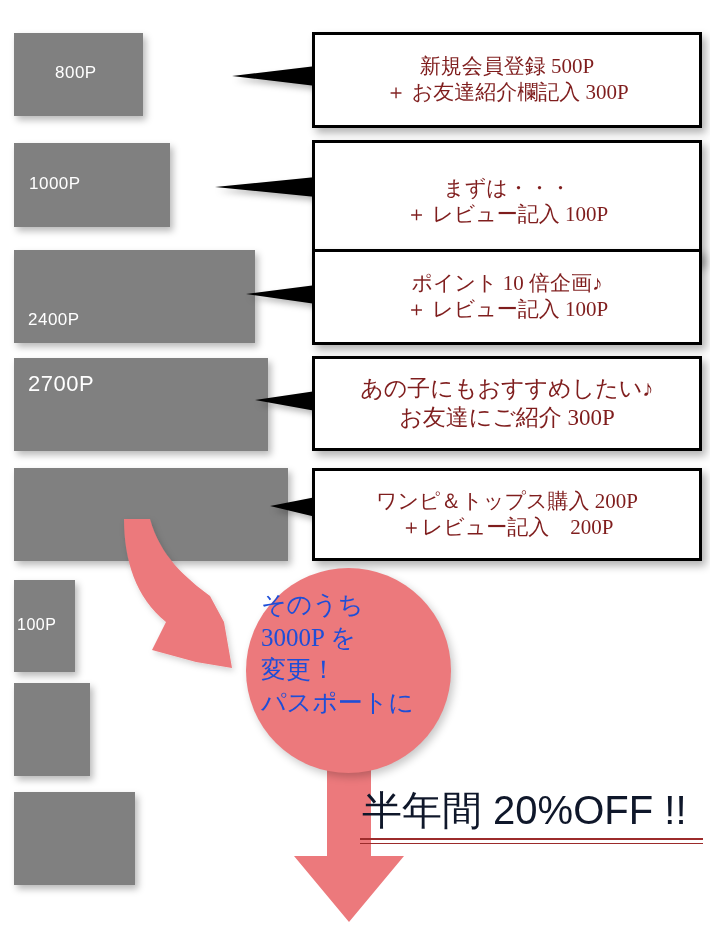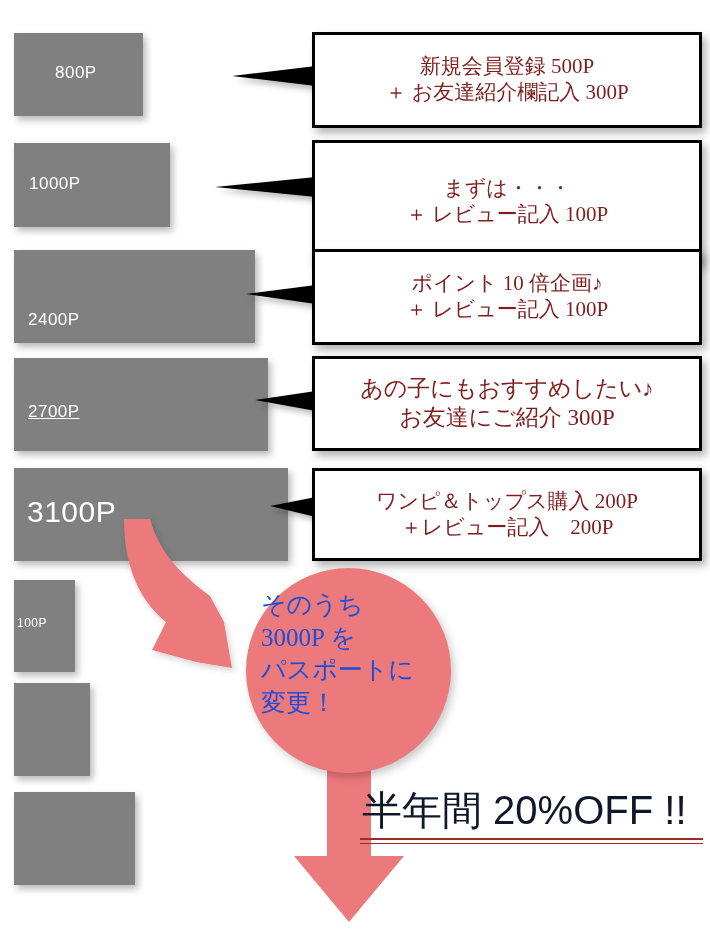--- a/index.html
+++ b/index.html
@@ -53,27 +53,26 @@
   <div class="bar" style="left:14px;top:33px;width:129px;height:83px;"></div>
   <div class="bar-label" style="left:55px;top:63px;font-size:17px;">800P</div>
 
   <div class="bar" style="left:14px;top:143px;width:156px;height:84px;"></div>
   <div class="bar-label" style="left:29px;top:174px;font-size:17px;text-align:center;">1000P</div>
 
   <div class="bar" style="left:14px;top:250px;width:241px;height:93px;"></div>
   <div class="bar-label" style="left:28px;top:301px;font-size:17px;margin-top:9px;">2400P</div>
 
   <div class="bar" style="left:14px;top:358px;width:254px;height:93px;"></div>
-  <div class="bar-label" style="left:28px;top:402px;font-size:17px;text-decoration:underline;">2700P</div>
+  <div class="bar-label" style="left:28px;top:371px;font-size:22px;">2700P</div>
 
   <div class="bar" style="left:14px;top:468px;width:274px;height:93px;"></div>
-  <div class="bar-label" style="left:27px;top:495px;font-size:30px;">3100P</div>
 
   <div class="bar" style="left:14px;top:580px;width:61px;height:92px;"></div>
-  <div class="bar-label" style="left:17px;top:616px;font-size:12px;">100P</div>
+  <div class="bar-label" style="left:17px;top:616px;font-size:16px;">100P</div>
 
   <div class="bar" style="left:14px;top:683px;width:76px;height:93px;"></div>
 
   <div class="bar" style="left:14px;top:792px;width:121px;height:93px;"></div>
 
   <svg id="tails" viewBox="0 0 710 929">
     <defs>
       <filter id="sh" x="-40%" y="-40%" width="200%" height="200%">
         <feDropShadow dx="3" dy="4" stdDeviation="3" flood-color="#000" flood-opacity="0.28"></feDropShadow>
       </filter>
@@ -140,22 +139,22 @@
   </svg>
 
   <svg style="position:absolute;left:0;top:0;width:710px;height:929px;pointer-events:none;" viewBox="0 0 710 929">
     <path fill="#ec797c" d="M327,700 L371,700 L371,856 L404,856 L349,922 L294,856 L327,856 Z"></path>
   </svg>
 
   <div class="circle" style="left:246px;top:568px;width:205px;height:205px;"></div>
   <div class="circle-text" style="left:261px;top:589px;font-size:25px;">
     <div>そのうち</div>
     <div>3000P を</div>
+    <div>変更！</div>
     <div>パスポートに</div>
-    <div>変更！</div>
   </div>
 
   <div class="headline" style="left:362px;top:783px;font-size:40px;">半年間 20%OFF !!</div>
   <div class="dbl-underline" style="left:360px;top:838px;width:343px;">
     <i></i>
     <i></i>
   </div>
 
 </div>
 

